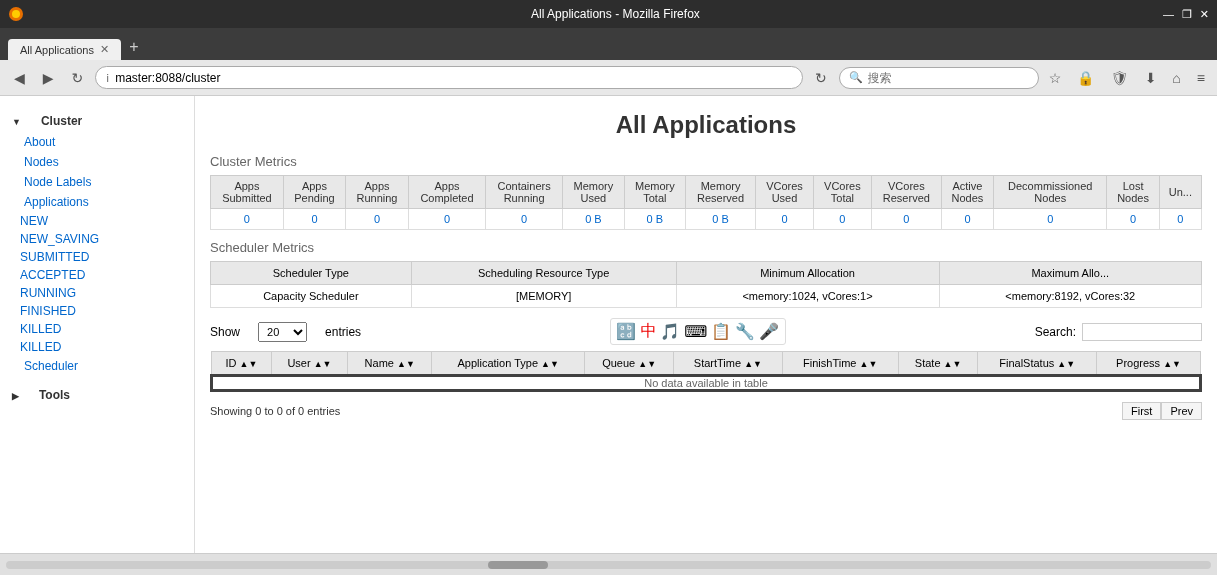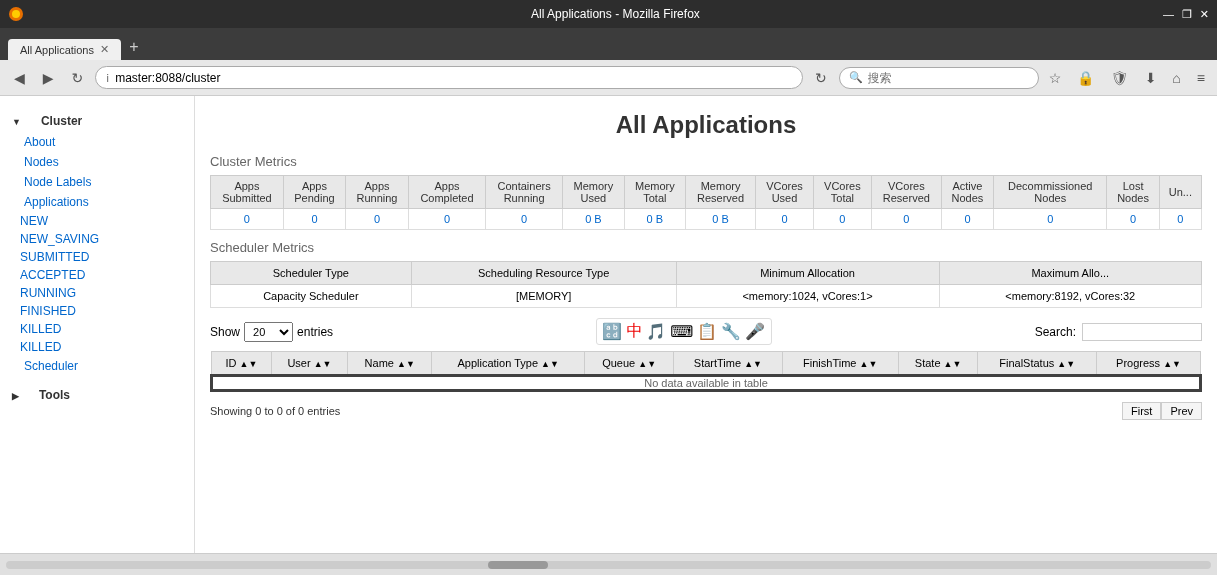--- a/index.html
+++ b/index.html
@@ -221,21 +221,21 @@
     
     .table-controls {
       display: flex;
       align-items: center;
       justify-content: space-between;
       margin-bottom: 6px;
     }
     .show-entries {
       display: flex;
       align-items: center;
-      gap: 4px;
+      gap: 18px;
       justify-content: center;
     }
     .show-entries select {
       font-size: 11px;
       padding: 2px 4px;
     }
     .search-control {
       display: flex;
       align-items: center;
       gap: 6px;

